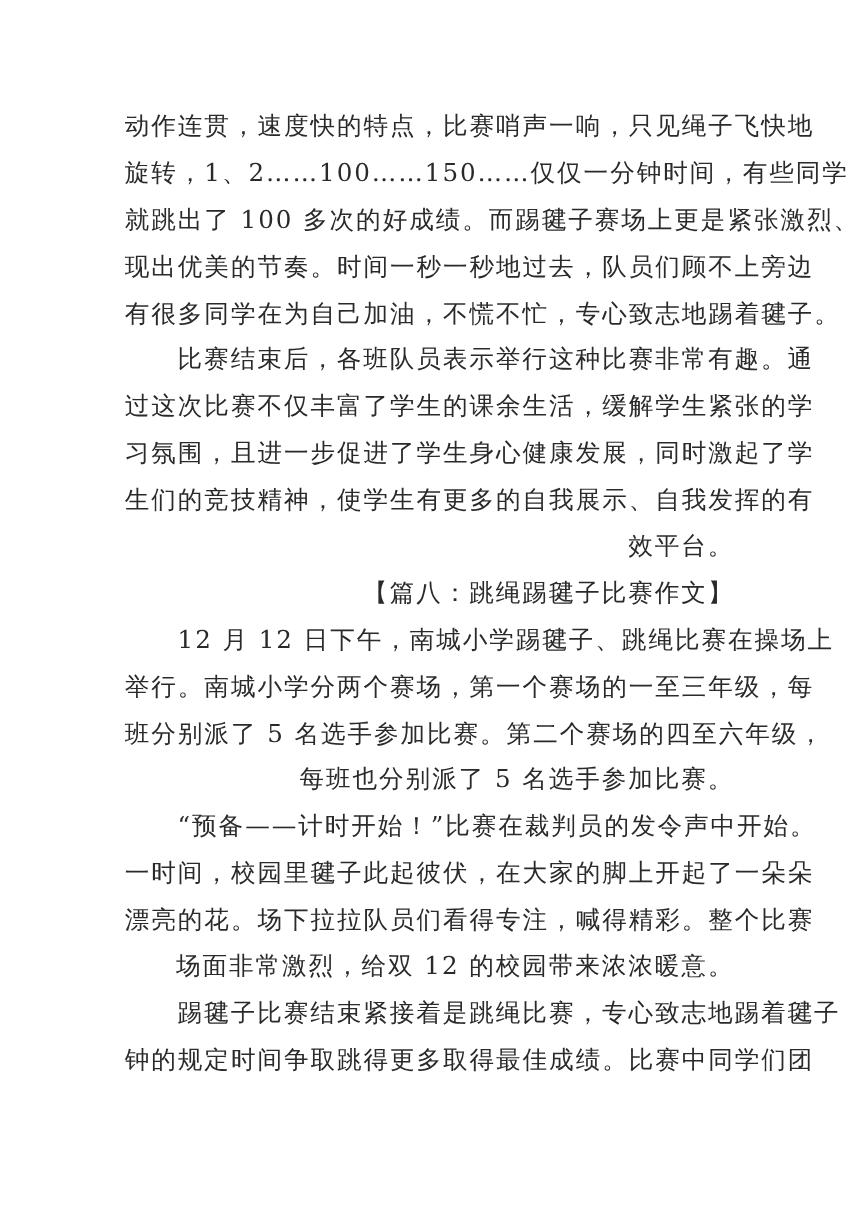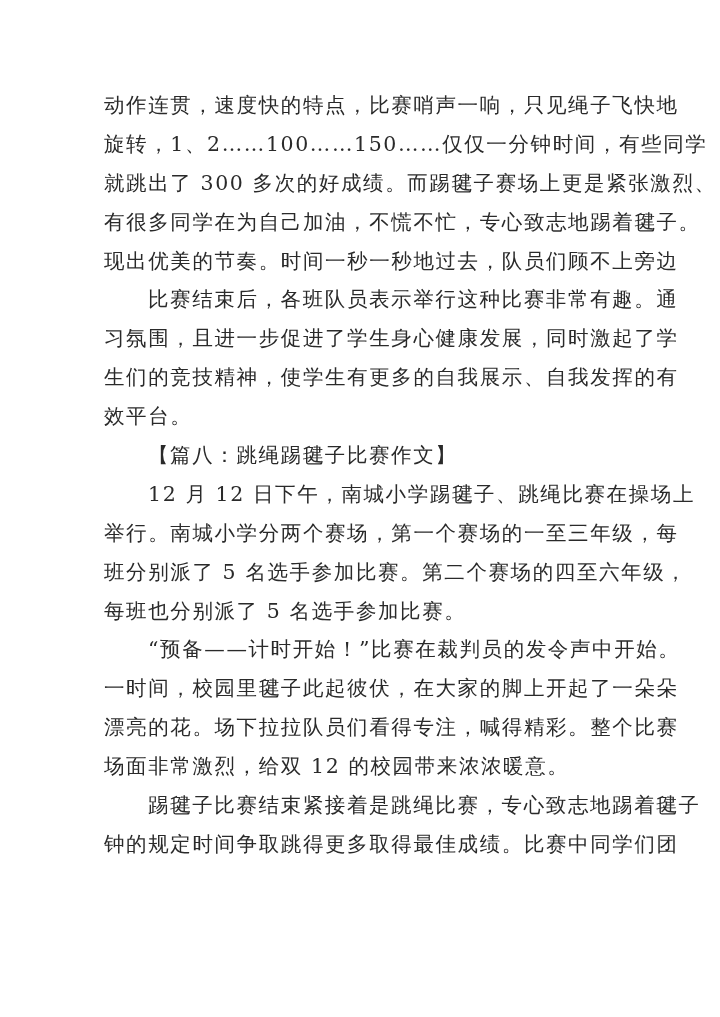--- a/index.html
+++ b/index.html
@@ -5,39 +5,41 @@
     html, body { margin: 0; padding: 0; background: #ffffff; }
     body { width: 720px; height: 1017px; position: relative; overflow: hidden; }
     .page {
       position: absolute;
       left: 104px;
       top: 86px;
       width: 508px;
       font-family: "DejaVu Serif", "Liberation Serif", serif;
       font-size: 20.5px;
       color: #2a2a2a;
+      text-align: right;
     }
     .line {
       height: 38.9px;
       line-height: 38.9px;
       white-space: nowrap;
       letter-spacing: 1.6px;
     }
     .indent { padding-left: 44px; }
   </style>
 </head>
 <body>
 
 <div class="page">
   <div class="line">动作连贯，速度快的特点，比赛哨声一响，只见绳子飞快地</div>
   <div class="line">旋转，1、2……100……150……仅仅一分钟时间，有些同学</div>
-  <div class="line">就跳出了 300 多次的好成绩。而踢毽子赛场上更是紧张激烈、</div>
+  <div class="line">就跳出了 100 多次的好成绩。而踢毽子赛场上更是紧张激烈、</div>
+  <div class="line">现出优美的节奏。时间一秒一秒地过去，队员们顾不上旁边</div>
   <div class="line">有很多同学在为自己加油，不慌不忙，专心致志地踢着毽子。</div>
-  <div class="line">现出优美的节奏。时间一秒一秒地过去，队员们顾不上旁边</div>
   <div class="line indent">比赛结束后，各班队员表示举行这种比赛非常有趣。通</div>
+  <div class="line">过这次比赛不仅丰富了学生的课余生活，缓解学生紧张的学</div>
   <div class="line">习氛围，且进一步促进了学生身心健康发展，同时激起了学</div>
   <div class="line">生们的竞技精神，使学生有更多的自我展示、自我发挥的有</div>
   <div class="line">效平台。</div>
   <div class="line indent">【篇八：跳绳踢毽子比赛作文】</div>
   <div class="line indent">12 月 12 日下午，南城小学踢毽子、跳绳比赛在操场上</div>
   <div class="line">举行。南城小学分两个赛场，第一个赛场的一至三年级，每</div>
   <div class="line">班分别派了 5 名选手参加比赛。第二个赛场的四至六年级，</div>
   <div class="line">每班也分别派了 5 名选手参加比赛。</div>
   <div class="line indent">“预备——计时开始！”比赛在裁判员的发令声中开始。</div>
   <div class="line">一时间，校园里毽子此起彼伏，在大家的脚上开起了一朵朵</div>

